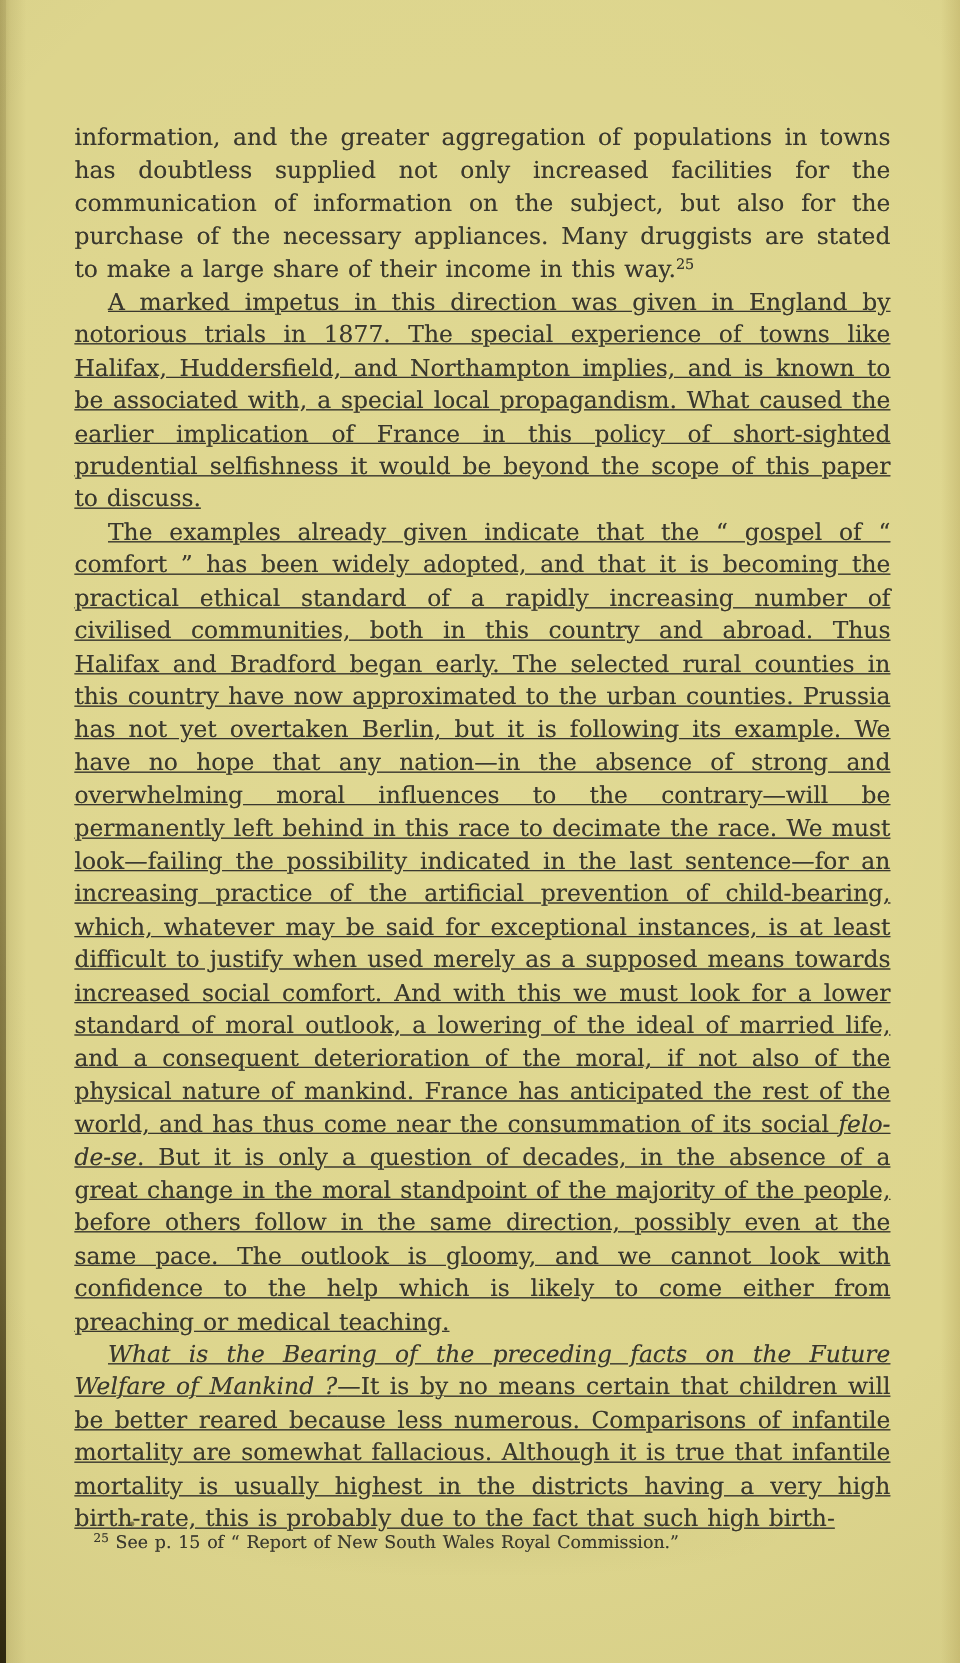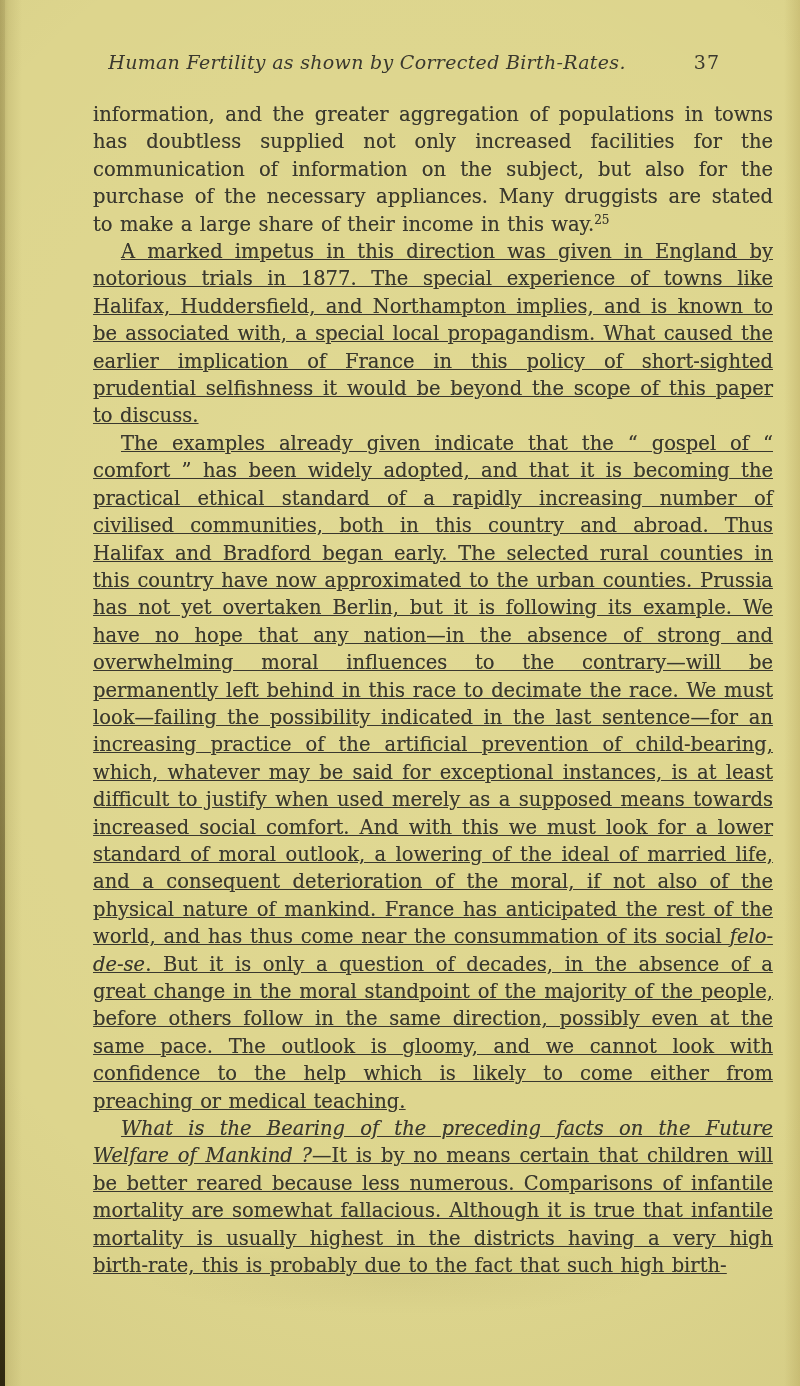--- a/index.html
+++ b/index.html
@@ -92,21 +92,20 @@
   .body-text {
     position: absolute;
     left: 62px; top: 101px;
     width: 680px;
     font-size: 19.5px;
     line-height: 27.4px;
     text-align: justify;
     word-spacing: 1.2px;
     hyphens: none;
     text-shadow: 0 0 0.4px rgba(58,56,46,0.55);
-    margin-left: 31px;
   }
   .body-text p { margin: 0; }
   .body-text p.indent { text-indent: 28px; text-decoration: underline; }
   .body-text sup {
     font-size: 12px;
     line-height: 0;
     vertical-align: baseline;
     position: relative;
     top: -7px;
   }
@@ -133,26 +132,23 @@
 
 <div class="page">
 
   <div class="vignette"></div>
   <div class="edge-left"></div>
   <div class="edge-left-line"></div>
   <div class="edge-right"></div>
   <div class="stain-a"></div>
   <div class="speck"></div>
 
-  <div class="running-head">
-    <span class="title">Human Fertility as shown by Corrected Birth-Rates.</span>
-    <span class="folio">37</span>
-  </div>
 
   <div class="body-text">
     <p class="para"><span>information, and the greater aggregation of populations in towns has doubtless supplied not only increased facilities for the communication of information on the subject, but also for the purchase of the necessary appliances. Many druggists are stated to make a large share of their income in this way.</span><sup>25</sup></p>
     <p class="para indent"><span>A marked impetus in this direction was given in England by notorious trials in 1877. The special experience of towns like Halifax, Huddersfield, and Northampton implies, and is known to be associated with, a special local propagandism. What caused the earlier implication of France in this policy of short-sighted prudential selfishness it would be beyond the scope of this paper to discuss.</span></p>
     <p class="para indent"><span>The examples already given indicate that the “ gospel of “ comfort ” has been widely adopted, and that it is becoming the practical ethical standard of a rapidly increasing number of civilised communities, both in this country and abroad. Thus Halifax and Bradford began early. The selected rural counties in this country have now approximated to the urban counties. Prussia has not yet overtaken Berlin, but it is following its example. We have no hope that any nation—in the absence of strong and overwhelming moral influences to the contrary—will be permanently left behind in this race to decimate the race. We must look—failing the possibility indicated in the last sentence—for an increasing practice of the artificial prevention of child-bearing, which, whatever may be said for exceptional instances, is at least difficult to justify when used merely as a supposed means towards increased social comfort. And with this we must look for a lower standard of moral outlook, a lowering of the ideal of married life, and a consequent deterioration of the moral, if not also of the physical nature of mankind. France has anticipated the rest of the world, and has thus come near the consummation of its social </span><i>felo-de-se</i><span>. But it is only a question of decades, in the absence of a great change in the moral standpoint of the majority of the people, before others follow in the same direction, possibly even at the same pace. The outlook is gloomy, and we cannot look with confidence to the help which is likely to come either from preaching or medical teaching.</span></p>
     <p class="para indent"><i>What is the Bearing of the preceding facts on the Future Welfare of Mankind ?</i><span>—It is by no means certain that children will be better reared because less numerous. Comparisons of infantile mortality are somewhat fallacious. Although it is true that infantile mortality is usually highest in the districts having a very high birth-rate, this is probably due to the fact that such high birth-</span></p>
   </div>
 
+  <div class="footnote"><sup>25</sup><span> See p. 15 of “ Report of New South Wales Royal Commission.”</span></div>
 
 </div>
 
 </body></html>

